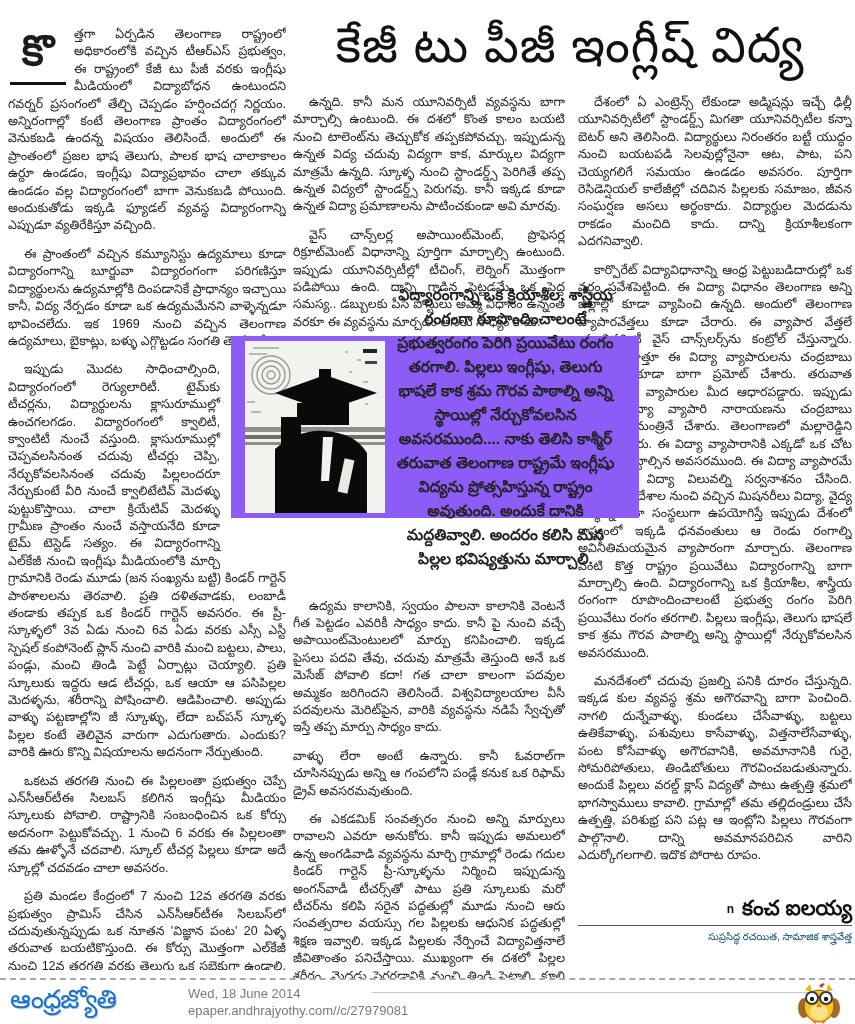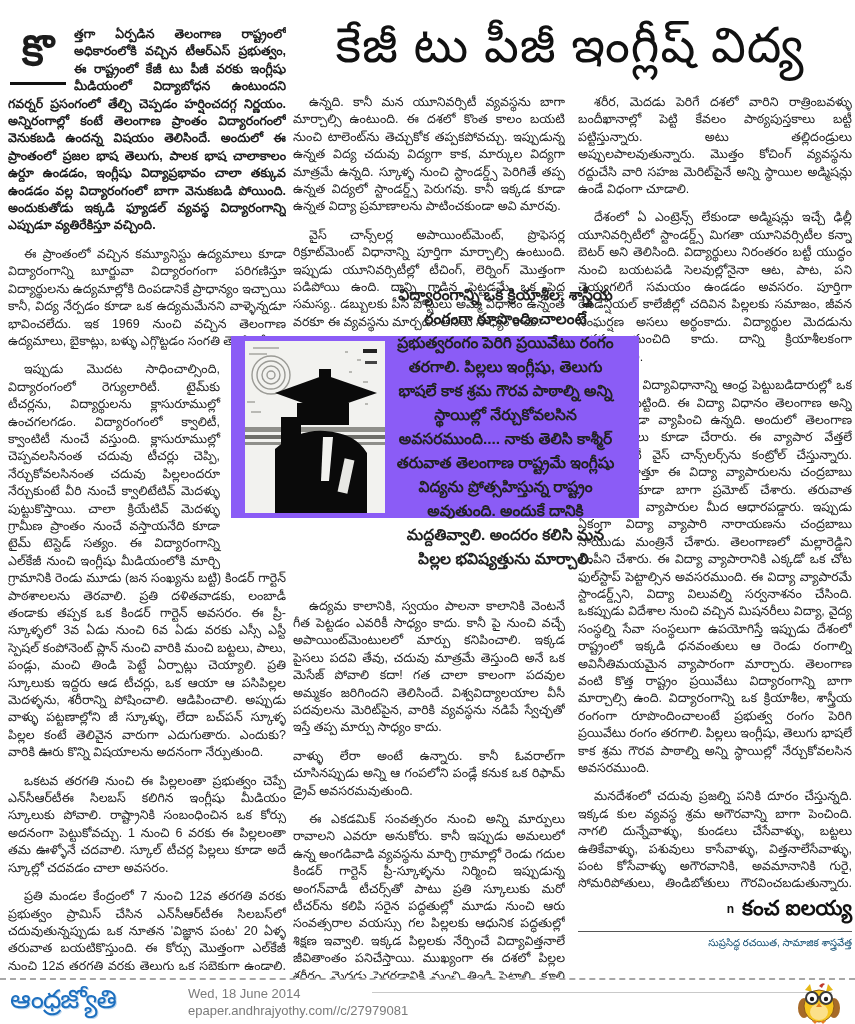--- a/index.html
+++ b/index.html
@@ -11,21 +11,21 @@
   
   .headline{
     position:absolute;left:288px;top:2px;width:564px;height:88px;
     font-size:49px;font-weight:normal;text-align:center;line-height:86px;
     letter-spacing:1px;color:#111;white-space:nowrap;margin:0;
   }
   
   .col{position:absolute;text-align:justify;font-size:12.5px;line-height:17.4px;overflow:hidden;}
   .col p{margin:0 0 11px 0;text-indent:16px;}
   .col-left{left:8px;top:26px;width:278px;height:944px;}
-  .col-left p.first{text-indent:0;font-weight:bold;}
+  .col-left p.first{text-indent:0;}
   .col-mid{left:293px;top:94px;width:272px;height:884px;}
   .col-right{left:578px;top:94px;width:274px;height:800px;}
   
   .dropcap{
     float:left;width:56px;height:54px;margin:2px 8px 2px 2px;
     font-size:42px;font-weight:bold;line-height:46px;text-align:center;
     border-bottom:3px solid #111;
   }
   
   .wrap-spacer{float:right;width:60px;height:186px;margin-top:6px;margin-left:6px;}
@@ -37,21 +37,21 @@
     background:#8b5cf6;display:flex;align-items:center;padding:14px;box-sizing:border-box;
   }
   .quote-img{flex:0 0 140px;height:172px;background:#f4f4f2;margin-right:7px;}
   .quote-text{
     flex:1;font-size:15.5px;line-height:24px;font-weight:600;color:#222;
     text-align:center;padding:2px 6px 2px 0;
   }
   
   .byline{position:absolute;left:578px;top:896px;width:274px;text-align:right;}
   .byline .name-row{
-    font-size:21px;font-weight:bold;color:#111;padding-bottom:6px;
+    font-size:21px;font-weight:bold;color:#111;padding-bottom:0;
     border-bottom:1px solid #555;margin-bottom:5px;
   }
   .byline .bullet{font-size:12px;font-weight:bold;margin-right:8px;vertical-align:2px;}
   .byline .creds{font-size:10px;color:#0c4a6e;}
   
   .footer{
     position:absolute;left:0;top:978px;width:855px;height:46px;
     border-top:2px dashed #a8a8a8;background:#fff;
   }
   .footer-logo{
@@ -89,21 +89,20 @@
     <p>వైస్ చాన్స్‌లర్ల అపాయింట్‌మెంట్, ప్రొఫెసర్ల రిక్రూట్‌మెంట్ విధానాన్ని పూర్తిగా మార్చాల్సి ఉంటుంది. ఇప్పుడు యూనివర్సిటీల్లో టీచింగ్, లెర్నింగ్ మొత్తంగా పడిపోయి ఉంది. దాన్ని గాడిన పెట్టడమే ఒక పెద్ద సమస్య.. డబ్బులకు పీసీ పోస్టులు అమ్మే విధానం ఉన్నంత వరకూ ఈ వ్యవస్థను మార్చడం అసలు సాధ్యం కాదు.</p>
     <p>ఇప్పుడున్న స్థితిలో రిజర్వేషన్, జనరల్ టీచర్స్, లెక్చరర్స్, ప్రొఫెసర్స్ స్టాండర్డ్స్‌లో ఏమీ తేడా లేదు. అందులో కొంత మంది తెలివైన</p>
     <div class="block-spacer"></div>
     <p>ఉద్యమ కాలానికి, స్వయం పాలనా కాలానికి వెంటనే గీత పెట్టడం ఎవరికీ సాధ్యం కాదు. కానీ పై నుంచి వచ్చే అపాయింట్‌మెంటులలో మార్పు కనిపించాలి. ఇక్కడ పైసలు పదవి తేవు, చదువు మాత్రమే తెస్తుంది అనే ఒక మెసేజ్ పోవాలి కదా! గత చాలా కాలంగా పదవుల అమ్మకం జరిగిందని తెలిసిందే. విశ్వవిద్యాలయాల వీసీ పదవులను మెరిట్‌పైన, వారికి వ్యవస్థను నడిపే స్వేచ్ఛతో ఇస్తే తప్ప మార్పు సాధ్యం కాదు.</p>
     <p style="text-indent:0">వాళ్ళు లేరా అంటే ఉన్నారు. కానీ ఓవరాల్‌గా చూసినప్పుడు అన్ని ఆ గంపలోని పండ్లే కనుక ఒక రిఫామ్ డ్రైవ్ అవసరమవుతుంది.</p>
     <p>ఈ ఎకడమిక్ సంవత్సరం నుంచి అన్ని మార్పులు రావాలని ఎవరూ అనుకోరు. కానీ ఇప్పుడు అమలులో ఉన్న అంగడివాడి వ్యవస్థను మార్చి గ్రామాల్లో రెండు గదుల కిండర్ గార్టెన్ ప్రీ-స్కూళ్ళను నిర్మించి ఇప్పుడున్న అంగన్‌వాడీ టీచర్స్‌తో పాటు ప్రతి స్కూలుకు మరో టీచర్‌ను కలిపి సరైన పద్ధతుల్లో మూడు నుంచి ఆరు సంవత్సరాల వయస్సు గల పిల్లలకు ఆధునిక పద్ధతుల్లో శిక్షణ ఇవ్వాలి. ఇక్కడ పిల్లలకు నేర్పించే విద్యావిత్తనాలే జీవితాంతం పనిచేస్తాయి. ముఖ్యంగా ఈ దశలో పిల్లల శరీరం, మెదడు పెరగడానికి మంచి తిండి పెట్టాలి. కూలి నాలి జనం పిల్లల్ని చూసుకునే భారం నుంచి తప్పించాలి. ఈ విధంగా మూడవ ఏడు నుంచి 18వ ఏడు వరకు ఇంగ్లీషు, తెలుగు భాషల్ని ఒక పద్ధతి ప్రకారం నేర్పడం వల్ల పిల్లల అభివృద్ధిలో ముందు గణనీయమైన మార్పు వస్తుంది. ఈ విధంగా స్కూలు విద్యను ఒక గాడిలో పెట్టాక అన్ని రకాల ఎంట్రెన్సులను, ప్రయివేటు కోచింగ్ సెంటర్లను రద్దు చెయ్యాలి. శ్రీచైతన్య, నారాయణ, చుక్కా రామయ్య కోచింగ్ సెంటర్లలో చదివిన పిల్లలు దేశ ప్రయోజనానికి ఉపయోగపడే దాఖలాలు లేవు.</p>
 
   </div>
 
   <div class="col col-right">
-    <p>శరీర, మెదడు పెరిగే దశలో వారిని రాత్రింబవళ్ళు బందీఖానాల్లో పెట్టి కేవలం పాఠ్యపుస్తకాలు బట్టీ పట్టిస్తున్నారు. అటు తల్లిదండ్రులు అప్పులపాలవుతున్నారు. మొత్తం కోచింగ్ వ్యవస్థను రద్దుచేసి వారి సహజ మెరిట్‌పైనే అన్ని స్థాయిల అడ్మిషన్లు ఉండే విధంగా చూడాలి.</p>
     <p>దేశంలో ఏ ఎంట్రెన్స్ లేకుండా అడ్మిషన్లు ఇచ్చే ఢిల్లీ యూనివర్సిటీలో స్టాండర్డ్స్ మిగతా యూనివర్సిటీల కన్నా బెటర్ అని తెలిసింది. విద్యార్థులు నిరంతరం బట్టీ యుద్ధం నుంచి బయటపడి సెలవుల్లోనైనా ఆట, పాట, పని చెయ్యగలిగే సమయం ఉండడం అవసరం. పూర్తిగా రెసిడెన్షియల్ కాలేజీల్లో చదివిన పిల్లలకు సమాజం, జీవన సంఘర్షణ అసలు అర్థంకాదు. విద్యార్థుల మెదడును రాకడం మంచిది కాదు. దాన్ని క్రియాశీలకంగా ఎదగనివ్వాలి.</p>
     <p>కార్పొరేట్ విద్యావిధానాన్ని ఆంధ్ర పెట్టుబడిదారుల్లో ఒక వర్గం ప్రవేశపెట్టింది. ఈ విద్యా విధానం తెలంగాణ అన్ని జిల్లాల్లో కూడా వ్యాపించి ఉన్నది. అందులో తెలంగాణ వ్యాపారవేత్తలు కూడా చేరారు. ఈ వ్యాపార వేత్తలే యూనివర్సిటీ వైస్ చాన్స్‌లర్స్‌ను కంట్రోల్ చేస్తున్నారు. దురదృష్టవశాత్తూ ఈ విద్యా వ్యాపారులను చంద్రబాబు నాయుడు కూడా బాగా ప్రమోట్ చేశారు. తరువాత అందరూ ఆ వ్యాపారుల మీద ఆధారపడ్డారు. ఇప్పుడు ఏకంగా విద్యా వ్యాపారి నారాయణను చంద్రబాబు నాయుడు మంత్రినే చేశారు. తెలంగాణలో మల్లారెడ్డిని ఎంపీని చేశారు. ఈ విద్యా వ్యాపారానికి ఎక్కడో ఒక చోట ఫుల్‌స్టాప్ పెట్టాల్సిన అవసరముంది. ఈ విద్యా వ్యాపారమే స్టాండర్డ్స్‌ని, విద్యా విలువల్ని సర్వనాశనం చేసింది. ఒకప్పుడు విదేశాల నుంచి వచ్చిన మిషనరీలు విద్యా, వైద్య సంస్థల్ని సేవా సంస్థలుగా ఉపయోగిస్తే ఇప్పుడు దేశంలో రాష్ట్రంలో ఇక్కడి ధనవంతులు ఆ రెండు రంగాల్ని అవినీతిమయమైన వ్యాపారంగా మార్చారు. తెలంగాణ వంటి కొత్త రాష్ట్రం ప్రయివేటు విద్యారంగాన్ని బాగా మార్చాల్సి ఉంది. విద్యారంగాన్ని ఒక క్రియాశీల, శాస్త్రీయ రంగంగా రూపొందించాలంటే ప్రభుత్వ రంగం పెరిగి ప్రయివేటు రంగం తరగాలి. పిల్లలు ఇంగ్లీషు, తెలుగు భాషలే కాక శ్రమ గౌరవ పాఠాల్ని అన్ని స్థాయిల్లో నేర్చుకోవలసిన అవసరముంది.</p>
     <p>మనదేశంలో చదువు ప్రజల్ని పనికి దూరం చేస్తున్నది. ఇక్కడ కుల వ్యవస్థ శ్రమ అగౌరవాన్ని బాగా పెంచింది. నాగలి దున్నేవాళ్ళు, కుండలు చేసేవాళ్ళు, బట్టలు ఉతికేవాళ్ళు, పశువులు కాసేవాళ్ళు, విత్తనాలేసేవాళ్ళు, పంట కోసేవాళ్ళు అగౌరవానికి, అవమానానికి గురై, సోమరిపోతులు, తిండిబోతులు గౌరవించబడుతున్నారు. అందుకే పిల్లలు వరల్డ్ క్లాస్ విద్యతో పాటు ఉత్పత్తి శ్రమలో భాగస్వాములు కావాలి. గ్రామాల్లో తమ తల్లిదండ్రులు చేసే ఉత్పత్తి, పరిశుభ్ర పని పట్ల ఆ ఇంట్లోని పిల్లలు గౌరవంగా పాల్గొనాలి. దాన్ని అవమానపరిచిన వారిని ఎదుర్కోగలగాలి. ఇదొక పోరాట రూపం.</p>
 
   </div>
 
   <div class="quotebox">
     <svg class="quote-img" viewBox="0 0 140 172" xmlns="http://www.w3.org/2000/svg">
       <rect x="0" y="0" width="140" height="172" fill="#f2f2ef"></rect>
 

